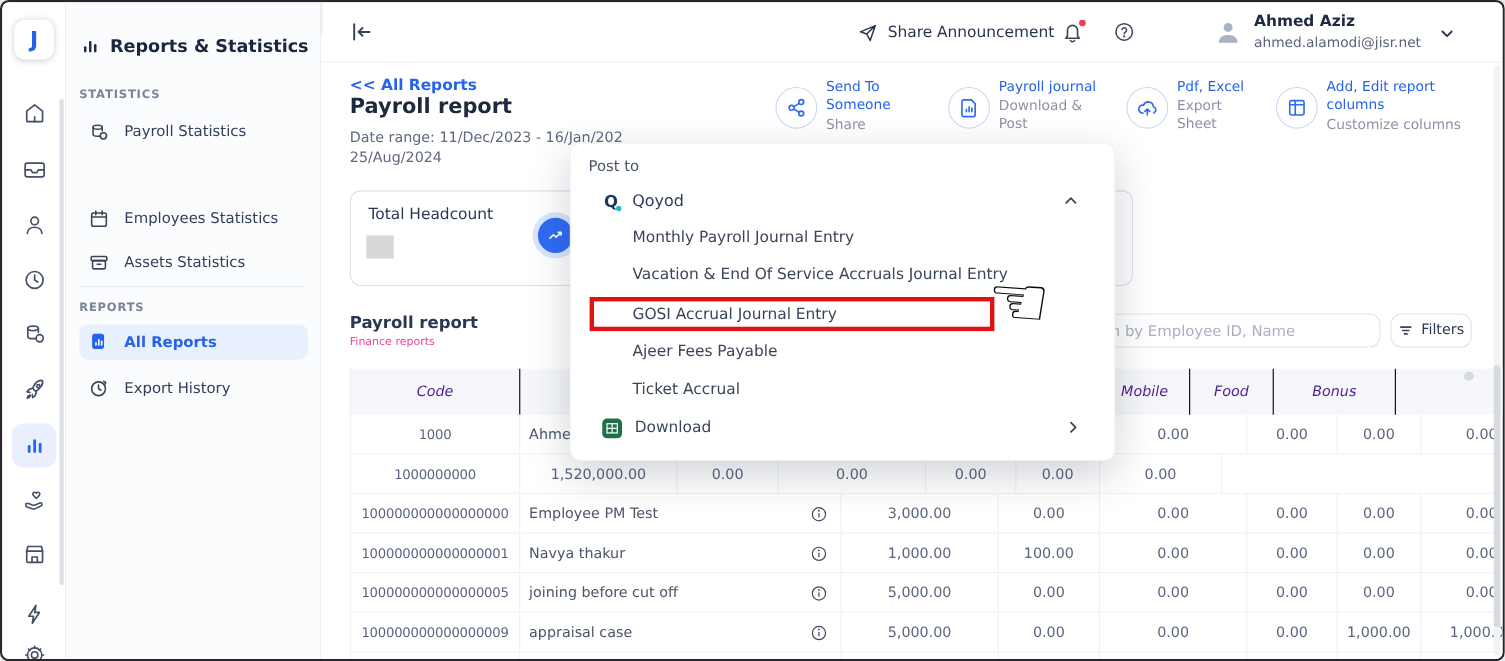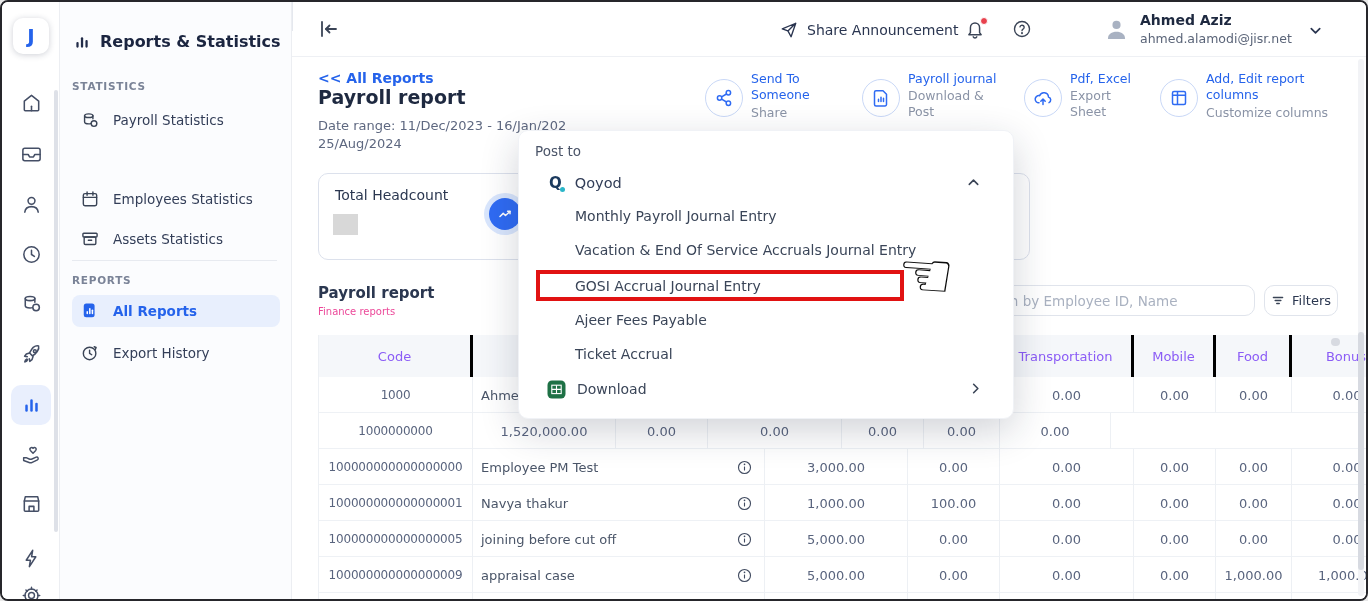--- a/index.html
+++ b/index.html
@@ -48,21 +48,21 @@
   .sec-title{position:absolute;left:26px;top:227px;font-size:15px;font-weight:bold;color:#2b3750;}
   .sec-sub{position:absolute;left:26px;top:249px;font-size:10px;color:#ec4899;}
   .search{position:absolute;left:665px;top:228px;width:298px;height:31px;border:1px solid #e0e4ec;border-radius:10px;
           padding:0 14px;font-size:13.5px;color:#3a4456;font-family:inherit;outline:none;}
   .search::placeholder{color:#a9b1c0;}
   .filters-btn{position:absolute;left:972px;top:228px;width:74px;height:31px;border:1px solid #e0e4ec;border-radius:10px;background:#fff;
           display:flex;align-items:center;justify-content:center;gap:7px;font-size:13px;color:#2b3750;font-family:inherit;cursor:pointer;}
   
   .table{position:absolute;left:26px;top:278px;right:0;bottom:0;overflow:hidden;border-left:1px solid #edf0f4;}
   .thead{display:flex;width:1084px;height:42px;background:#f5f7fa;}
-  .th{display:flex;align-items:center;justify-content:center;font-size:13px;color:#8b5cf6;border-right:3px solid #000000;height:42px;}
+  .th{display:flex;align-items:center;justify-content:center;font-size:13px;color:#4c1d95;border-right:1px solid #000000;height:42px;font-style:italic;}
   .tr{display:flex;width:1084px;height:36px;border-bottom:1px solid #eef1f5;}
   .td{display:flex;align-items:center;justify-content:center;font-size:13px;color:#59647e;border-right:1px solid #edf0f4;height:36px;overflow:hidden;}
   .td-code{font-size:12px;letter-spacing:-.2px;}
   .td-name{justify-content:space-between;padding:0 12px 0 8px;color:#4a5568;font-size:13px;}
   .notch{position:absolute;left:1329px;top:336px;width:9px;height:8px;border-radius:4px;background:#d7dae1;z-index:6;}
   .v-track{position:absolute;left:1356px;top:57px;bottom:3px;width:6px;background:#f2f3f6;border-radius:3px;z-index:25;}
   .v-thumb{position:absolute;left:1356px;top:330px;width:6px;height:238px;background:#d7dae1;border-radius:3px;z-index:26;}
   
   .dropdown{position:absolute;left:516px;top:128px;width:496px;height:289px;background:#fff;border:1px solid #f0f2f6;border-radius:10px;
             box-shadow:0 12px 38px rgba(25,35,60,.20);z-index:20;}
@@ -349,21 +349,20 @@
         </svg>
       <span>Filters</span>
     </button>
 
     <div class="table">
       <div class="thead">
           <div class="th" style="width: 154px;">Code</div>
           <div class="th" style="width: 292px;"></div>
           <div class="th" style="width: 143px;"></div>
           <div class="th" style="width: 92px;"></div>
-          <div class="th" style="width: 134px;">Transportation</div>
           <div class="th" style="width: 82px;">Mobile</div>
           <div class="th" style="width: 76px;">Food</div>
           <div class="th" style="width: 111px;">Bonus</div>
         </div>
       <div>
           <div class="tr">
             <div class="td td-code" style="width: 154px;">1000</div>
             <div class="td td-name" style="width: 292px;">
               <span>Ahme</span>
               <svg width="15" height="15" viewBox="0 0 16 16">

